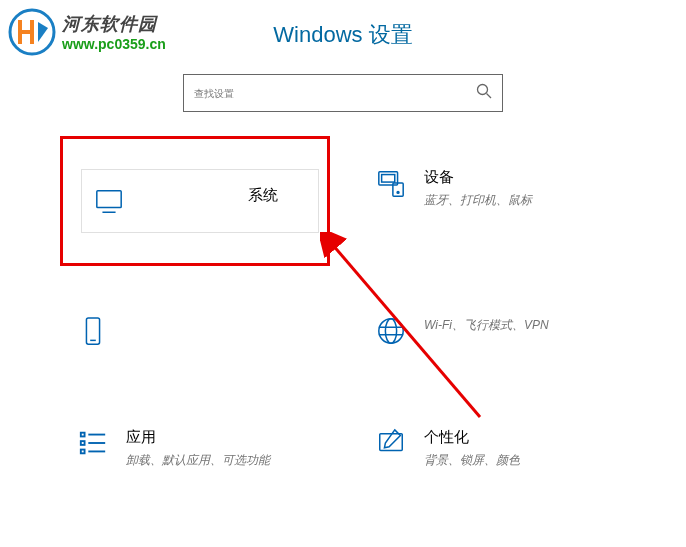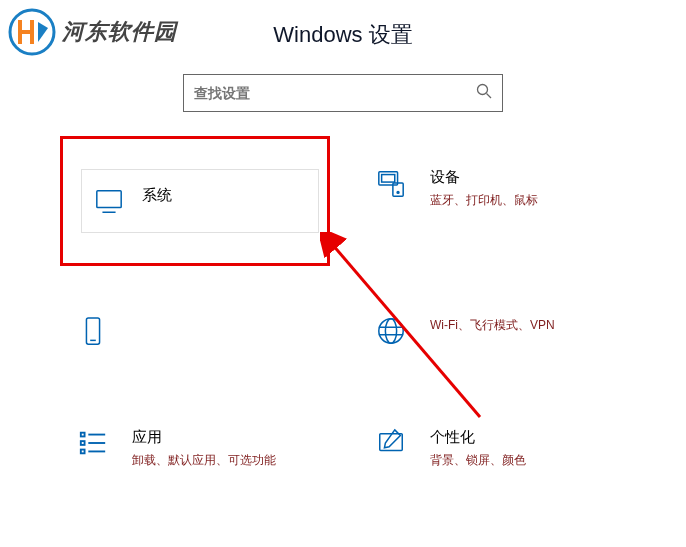--- a/index.html
+++ b/index.html
@@ -19,113 +19,114 @@
       align-items: center;
       gap: 6px;
       z-index: 10;
     }
     .wm-logo {
       width: 48px;
       height: 48px;
     }
     .wm-text { display: flex; flex-direction: column; }
     .wm-title {
-      font-size: 22px;
+      font-size: 18px;
       font-weight: bold;
       font-style: italic;
       color: #444;
       letter-spacing: 1px;
     }
     .wm-url {
       font-size: 14px;
       color: #1a9e1a;
       font-weight: bold;
     }
     .page-title {
       text-align: center;
       font-size: 22px;
       font-weight: 400;
-      color: #0f172a;
+      color: #0369a1;
       margin-top: 20px;
     }
     .search-wrap {
       display: flex;
       justify-content: center;
       margin-top: 24px;
     }
     .search-box {
       width: 320px;
       height: 38px;
       border: 1px solid #666;
       display: flex;
       align-items: center;
       padding: 0 10px;
       position: relative;
     }
     .search-input {
       border: none;
       outline: none;
       flex: 1;
-      font-size: 14px;
+      font-size: 10px;
       color: #333;
       background: transparent;
-      font-weight: bold;
     }
     .search-input::placeholder { color: #777; }
     .search-icon {
       color: #666;
       font-size: 16px;
     }
     .tiles {
       margin-top: 44px;
       padding: 0 60px 0 70px;
       display: grid;
       grid-template-columns: 1fr 1fr;
       column-gap: 40px;
       row-gap: 58px;
     }
     .tile {
       display: flex;
       align-items: flex-start;
-      gap: 24px;
+      gap: 18px;
       padding: 12px 8px;
     }
     .tile.highlighted {
       border: 3px solid #e60000;
       padding: 30px 8px 30px 18px;
       margin: -20px -2px -20px -10px;
     }
     .tile.highlighted .tile-inner {
       border: 1px solid #e0e0e0;
       padding: 16px 40px 16px 12px;
       display: flex;
       align-items: flex-start;
       gap: 18px;
       width: 100%;
+      text-align: right;
     }
     .tile-icon {
       width: 30px;
       height: 30px;
       flex-shrink: 0;
       color: #0063b1;
       display: flex;
       align-items: center;
       justify-content: center;
     }
     .tile-icon svg { width: 30px; height: 30px; }
     .tile-body { flex: 1; }
     .tile-title {
       font-size: 15px;
       color: #000;
       margin-bottom: 4px;
     }
     .tile-desc {
       font-size: 12px;
-      color: #7f1d1d;
+      color: #737373;
       line-height: 1.5;
+      font-style: italic;
     }
     .annotation-arrow {
       position: absolute;
       top: 232px;
       left: 320px;
       pointer-events: none;
       z-index: 5;
     }
   </style>
 </head>
@@ -134,20 +135,21 @@
 <div class="watermark">
   <div class="wm-logo">
     <svg viewBox="0 0 48 48">
       <circle cx="24" cy="24" r="22" fill="none" stroke="#1a7fc4" stroke-width="3"></circle>
       <path d="M 12 12 L 12 36 M 12 24 L 24 24 M 24 12 L 24 36" stroke="#f58220" stroke-width="4" fill="none"></path>
       <path d="M 30 14 L 30 34 L 40 20 Z" fill="#1a7fc4"></path>
     </svg>
   </div>
   <div class="wm-text">
     <div class="wm-title">河东软件园</div>
+    <div class="wm-url">www.pc0359.cn</div>
   </div>
 </div>
 
 <h1 class="page-title">Windows 设置</h1>
 
 <div class="search-wrap">
   <div class="search-box">
     <input class="search-input" type="text" placeholder="查找设置" style="">
     <span class="search-icon">
       <svg width="16" height="16" viewBox="0 0 16 16" fill="none" stroke="currentColor" stroke-width="1.3">

